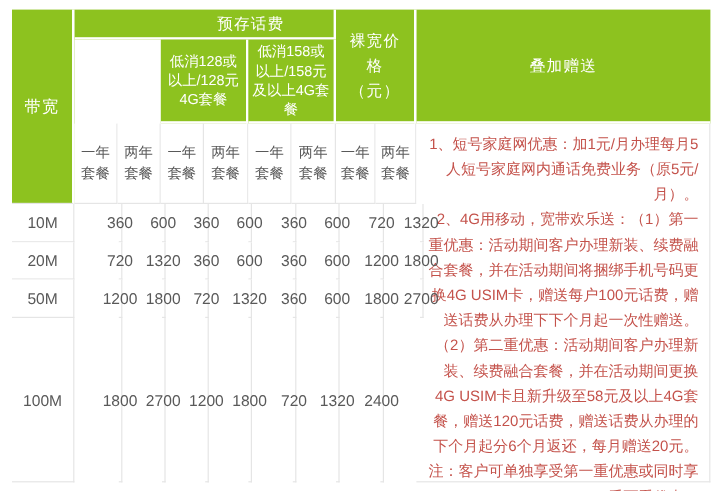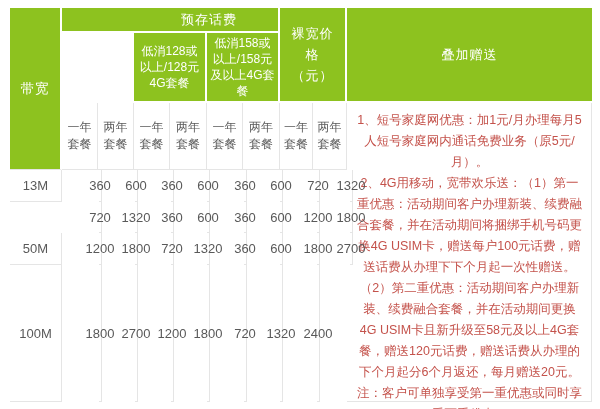--- a/index.html
+++ b/index.html
@@ -52,21 +52,21 @@
   .c-rowlabel    { grid-column: 1; }
   .c-num         { padding: 0 1px; margin-left: 37px; }
   .c-notes {
     grid-column: 10; grid-row: 3 / 8;
     background: #ffffff;
     border-right: 1px solid #e5e5e5;
     border-bottom: 1px solid #e5e5e5;
     color: #c4524b;
     font-size: 12.5px;
     line-height: 21px;
-    text-align: center;
+    text-align: right;
     padding: 7px 9px 15px 10px;
   }
   .c-notes p { margin: 0; }
 </style>
 </head>
 <body>
 
 <div class="price-table">
 
   <div class="cell g c-prepaid">预存话费</div>
@@ -84,30 +84,31 @@
   <div class="cell w c-term" style="grid-column:7">两年套餐</div>
   <div class="cell w c-term" style="grid-column:8">一年套餐</div>
   <div class="cell w c-term" style="grid-column:9">两年套餐</div>
 
   <div class="c-notes">
     <p>1、短号家庭网优惠：加1元/月办理每月5人短号家庭网内通话免费业务（原5元/月）。</p>
     <p>2、4G用移动，宽带欢乐送：（1）第一重优惠：活动期间客户办理新装、续费融合套餐，并在活动期间将捆绑手机号码更换4G USIM卡，赠送每户100元话费，赠送话费从办理下下个月起一次性赠送。（2）第二重优惠：活动期间客户办理新装、续费融合套餐，并在活动期间更换4G USIM卡且新升级至58元及以上4G套餐，赠送120元话费，赠送话费从办理的下个月起分6个月返还，每月赠送20元。</p>
     <p>注：客户可单独享受第一重优惠或同时享受两重优惠。</p>
   </div>
 
-  <div class="cell w c-rowlabel" style="grid-row:4">13M</div>
+  <div class="cell w c-rowlabel" style="grid-row:4">10M</div>
   <div class="cell w c-num" style="grid-column:2;grid-row:4">360</div>
   <div class="cell w c-num" style="grid-column:3;grid-row:4">600</div>
   <div class="cell w c-num" style="grid-column:4;grid-row:4">360</div>
   <div class="cell w c-num" style="grid-column:5;grid-row:4">600</div>
   <div class="cell w c-num" style="grid-column:6;grid-row:4">360</div>
   <div class="cell w c-num" style="grid-column:7;grid-row:4">600</div>
   <div class="cell w c-num" style="grid-column:8;grid-row:4">720</div>
   <div class="cell w c-num" style="grid-column:9;grid-row:4">1320</div>
 
+  <div class="cell w c-rowlabel" style="grid-row:5">20M</div>
   <div class="cell w c-num" style="grid-column:2;grid-row:5">720</div>
   <div class="cell w c-num" style="grid-column:3;grid-row:5">1320</div>
   <div class="cell w c-num" style="grid-column:4;grid-row:5">360</div>
   <div class="cell w c-num" style="grid-column:5;grid-row:5">600</div>
   <div class="cell w c-num" style="grid-column:6;grid-row:5">360</div>
   <div class="cell w c-num" style="grid-column:7;grid-row:5">600</div>
   <div class="cell w c-num" style="grid-column:8;grid-row:5">1200</div>
   <div class="cell w c-num" style="grid-column:9;grid-row:5">1800</div>
 
   <div class="cell w c-rowlabel" style="grid-row:6">50M</div>

